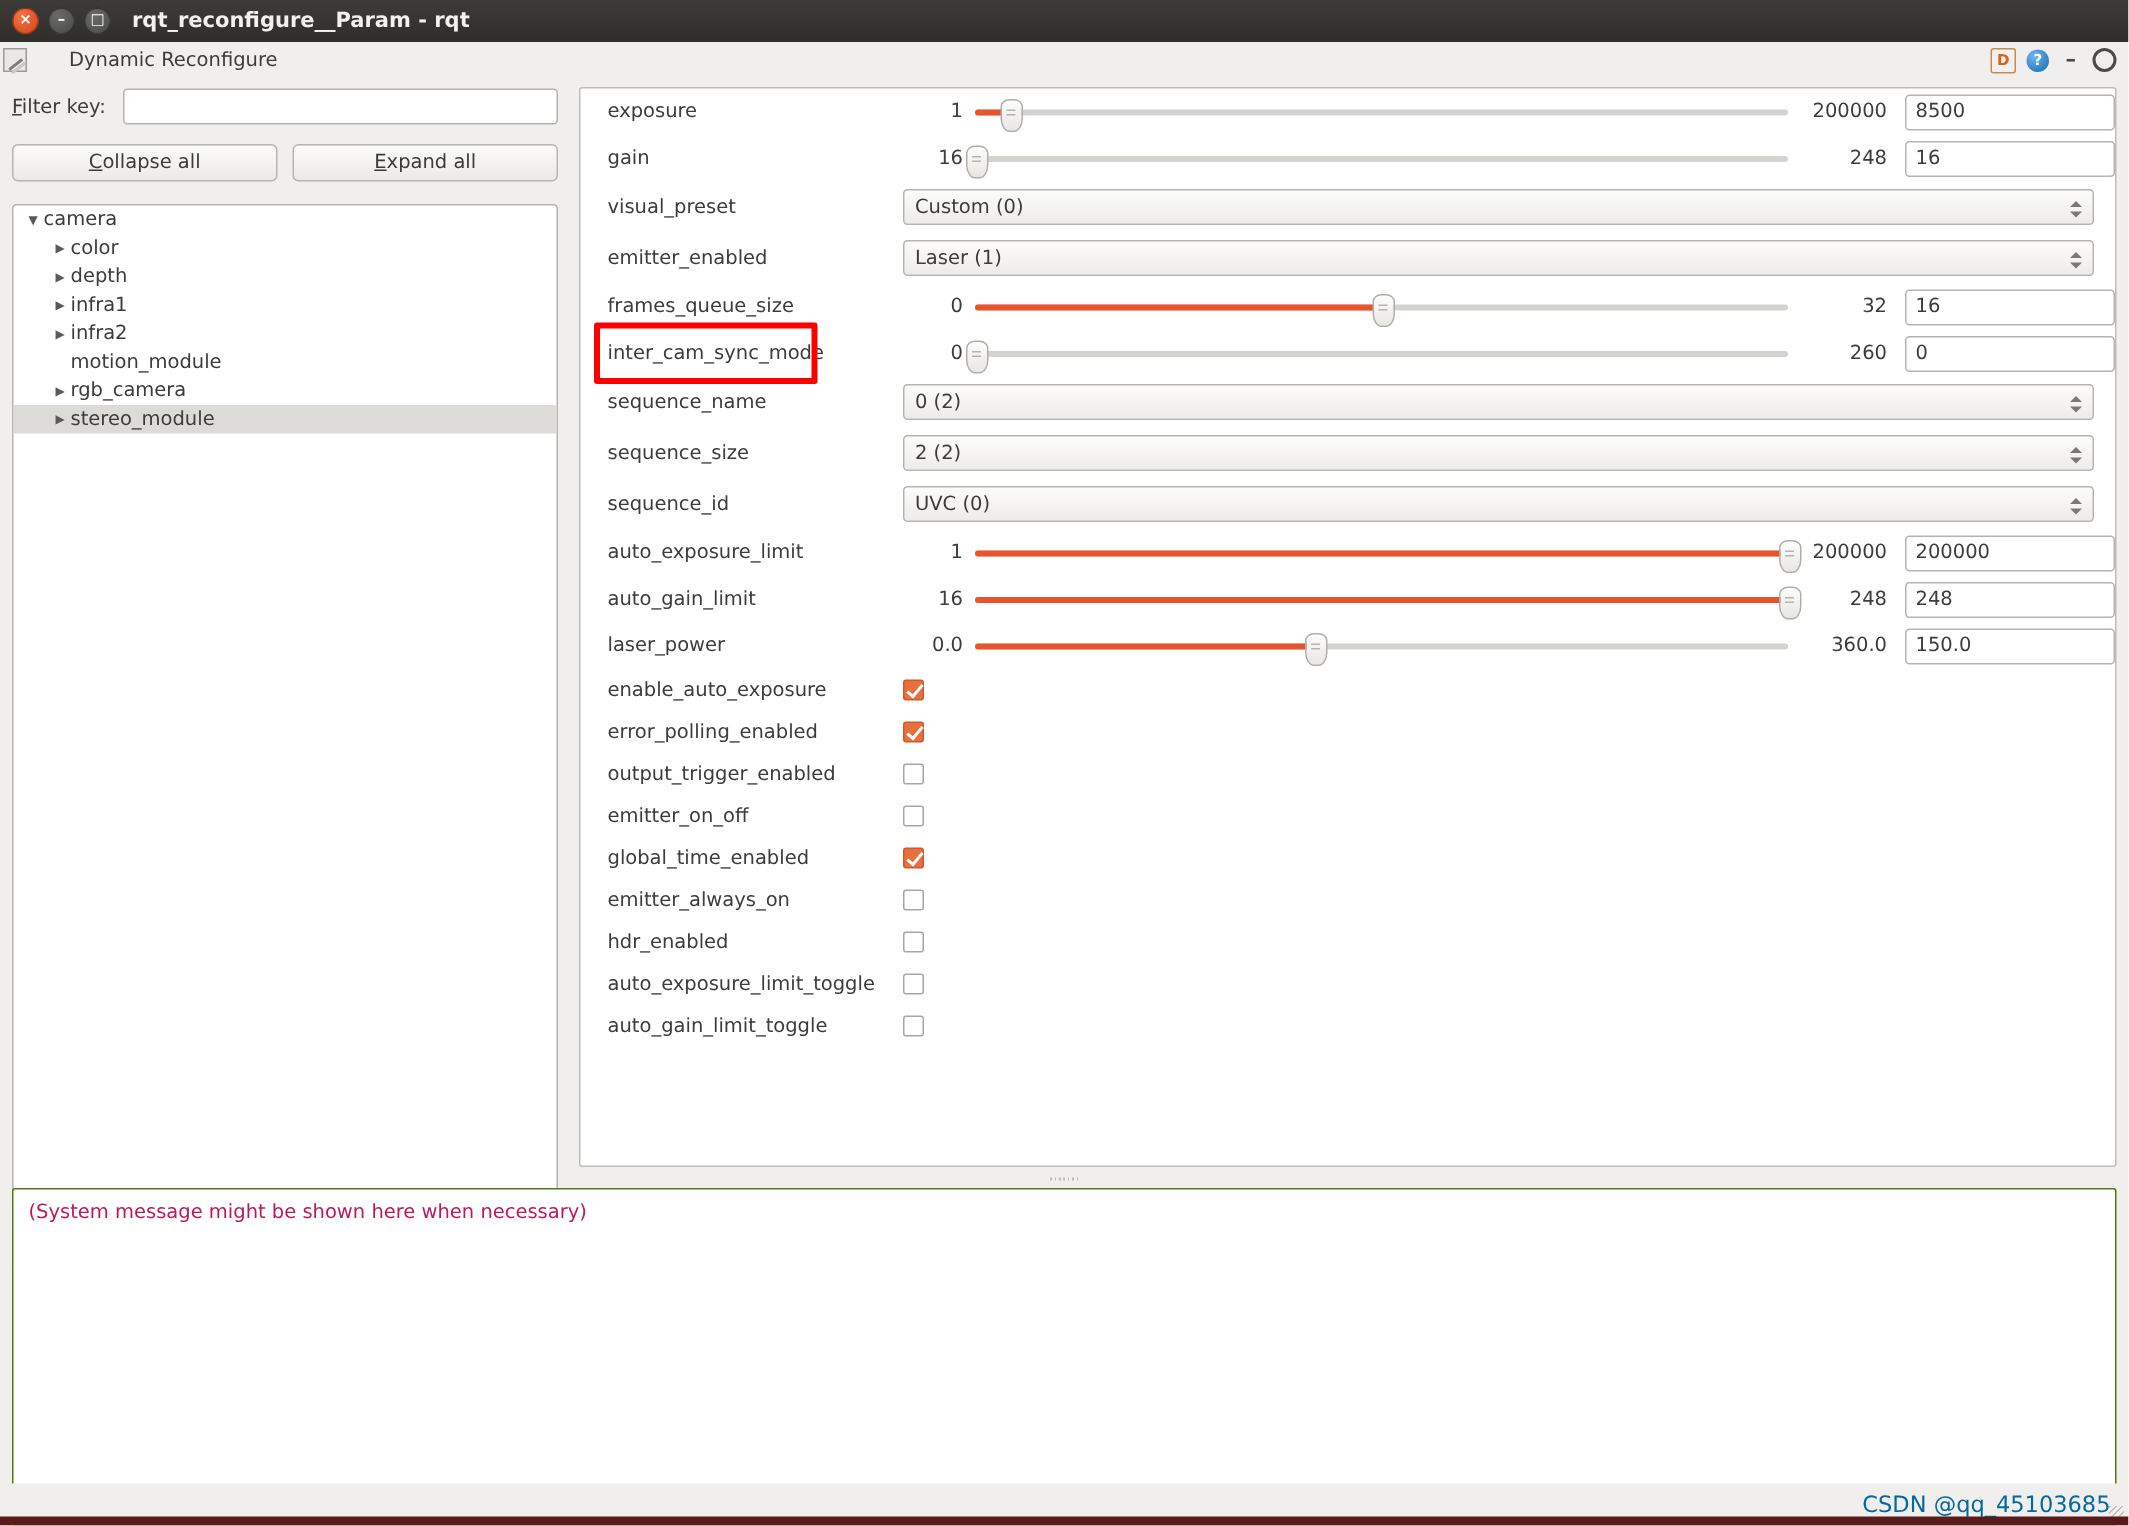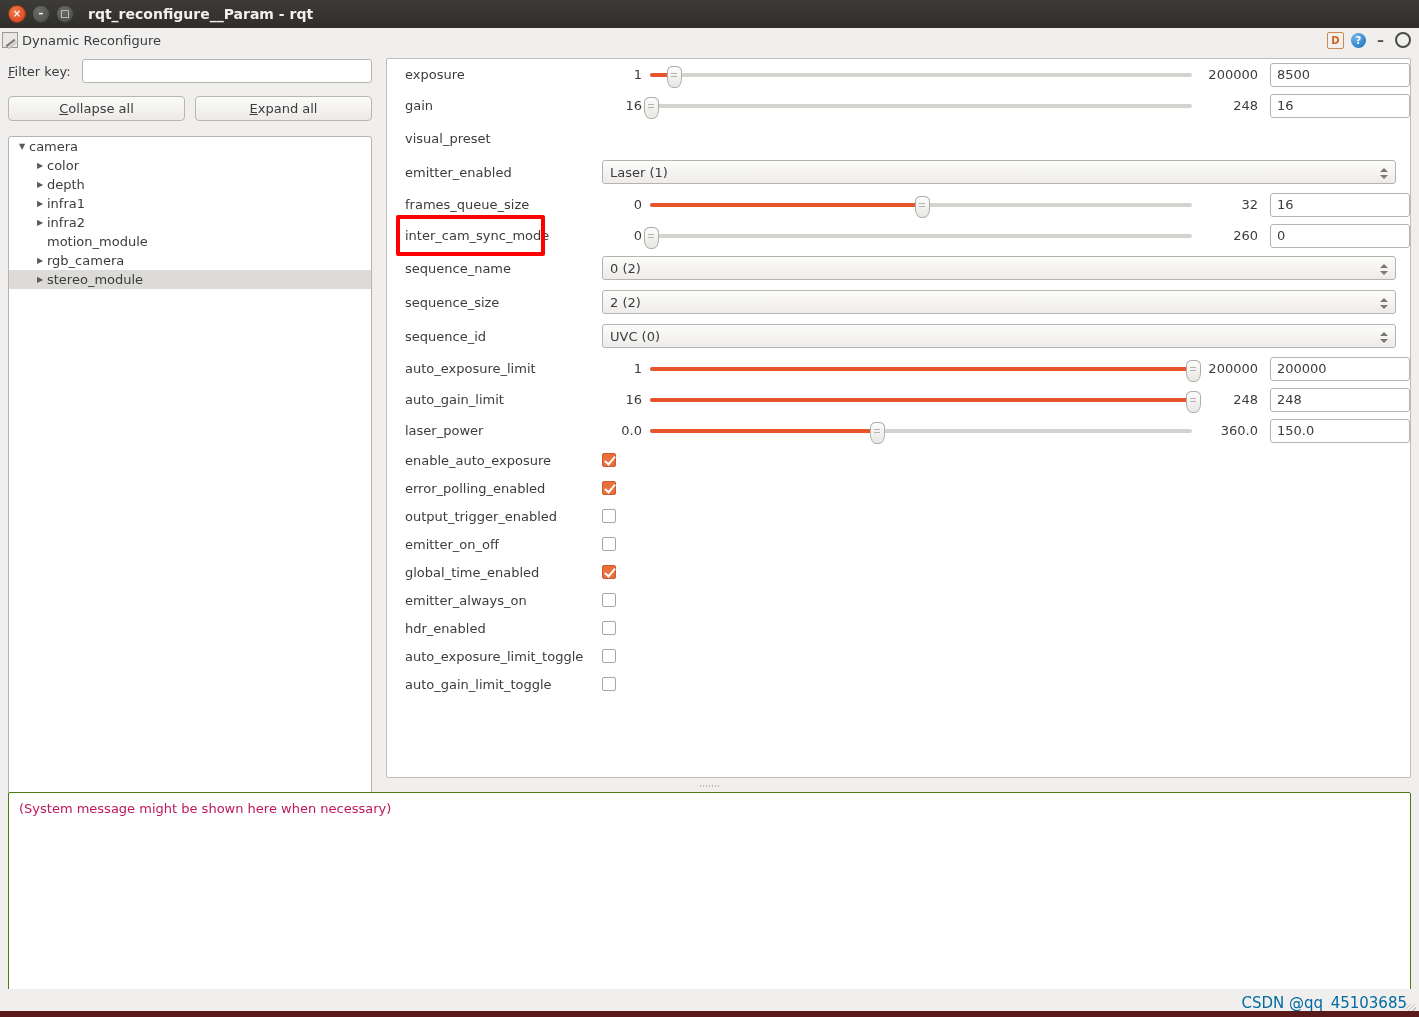--- a/index.html
+++ b/index.html
@@ -45,20 +45,21 @@
     position:absolute; left:0; top:28px; right:0; bottom:0;
     background: #f0efee;
   }
 
   
   .dockheader {
     height: 24px;
     display:flex; align-items:center;
     padding-left: 2px;
     position: relative;
+    gap: 24px;
   }
   .dock-title { font-size: 13px; color:#3c3c3c; margin-left: 2px; }
   .pencil-icon {
     width: 14px; height: 14px; display:inline-block; position:relative;
     border:1px solid #9a9a96; background:#e9e8e6; margin-right:2px;
   }
   .pencil-icon:after{
     content:""; position:absolute; left:2px; top:9px; width:11px; height:2px;
     background:#7d7c79; transform:rotate(-38deg); box-shadow:0 3px 0 #c9c8c5;
   }
@@ -387,20 +388,27 @@
           <div class="strack-wrap">
             <div class="strack"></div>
             <div class="sfill" style="width: 0%;"></div>
             <div class="shandle" style="left: 0%;"></div>
           </div>
           <div class="smax">248</div>
           <input class="svalue" type="text" value="16" style="">
         </div>
         <div class="prow combo">
           <div class="plabel">visual_preset</div>
+          <div class="combobox">
+            <span>Custom (0)</span>
+            <span class="spin">
+              <i class="up"></i>
+              <i class="dn"></i>
+            </span>
+          </div>
         </div>
         <div class="prow combo">
           <div class="plabel">emitter_enabled</div>
           <div class="combobox">
             <span>Laser (1)</span>
             <span class="spin">
               <i class="up"></i>
               <i class="dn"></i>
             </span>
           </div>

